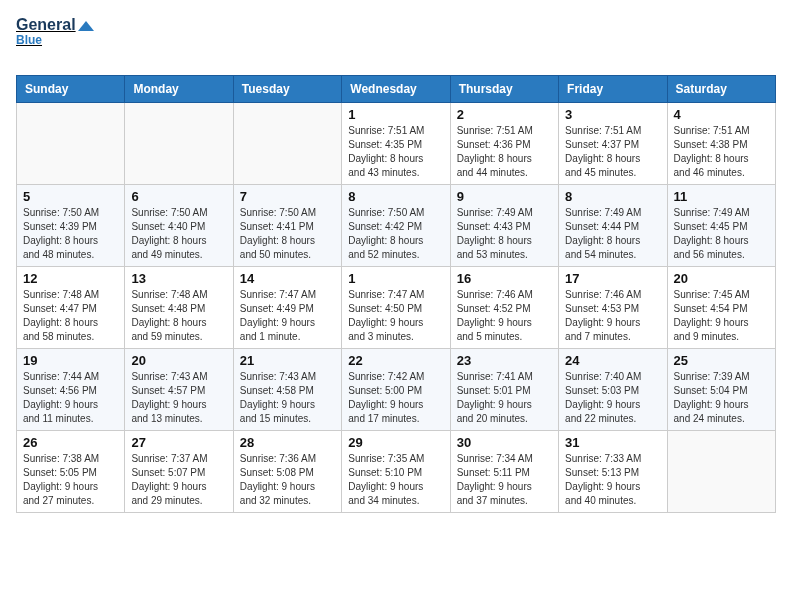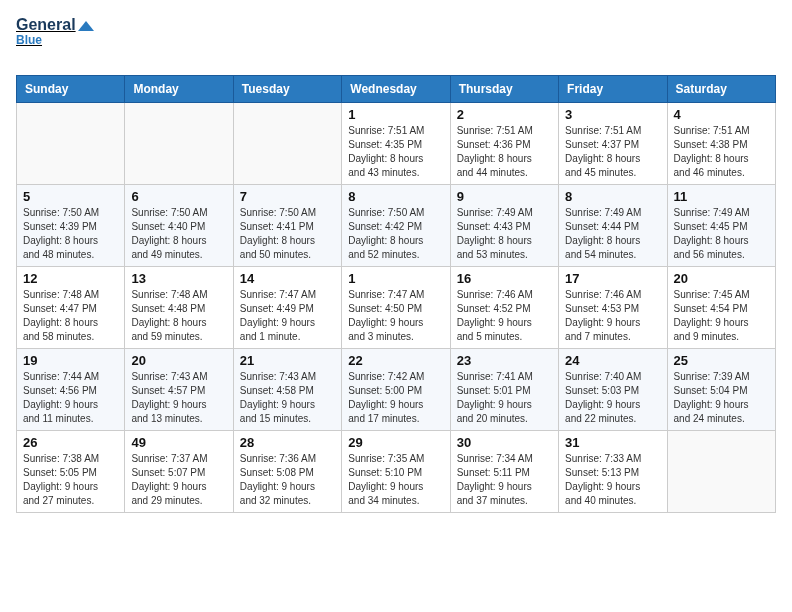--- a/index.html
+++ b/index.html
@@ -216,21 +216,21 @@
           <div class="day-number">25</div>
           <div class="day-info">Sunrise: 7:39 AM<br>Sunset: 5:04 PM<br>Daylight: 9 hours<br>and 24 minutes.</div>
         </td>
       </tr>
       <tr>
         <td>
           <div class="day-number">26</div>
           <div class="day-info">Sunrise: 7:38 AM<br>Sunset: 5:05 PM<br>Daylight: 9 hours<br>and 27 minutes.</div>
         </td>
         <td>
-          <div class="day-number">49</div>
+          <div class="day-number">27</div>
           <div class="day-info">Sunrise: 7:37 AM<br>Sunset: 5:07 PM<br>Daylight: 9 hours<br>and 29 minutes.</div>
         </td>
         <td>
           <div class="day-number">28</div>
           <div class="day-info">Sunrise: 7:36 AM<br>Sunset: 5:08 PM<br>Daylight: 9 hours<br>and 32 minutes.</div>
         </td>
         <td>
           <div class="day-number">29</div>
           <div class="day-info">Sunrise: 7:35 AM<br>Sunset: 5:10 PM<br>Daylight: 9 hours<br>and 34 minutes.</div>
         </td>

